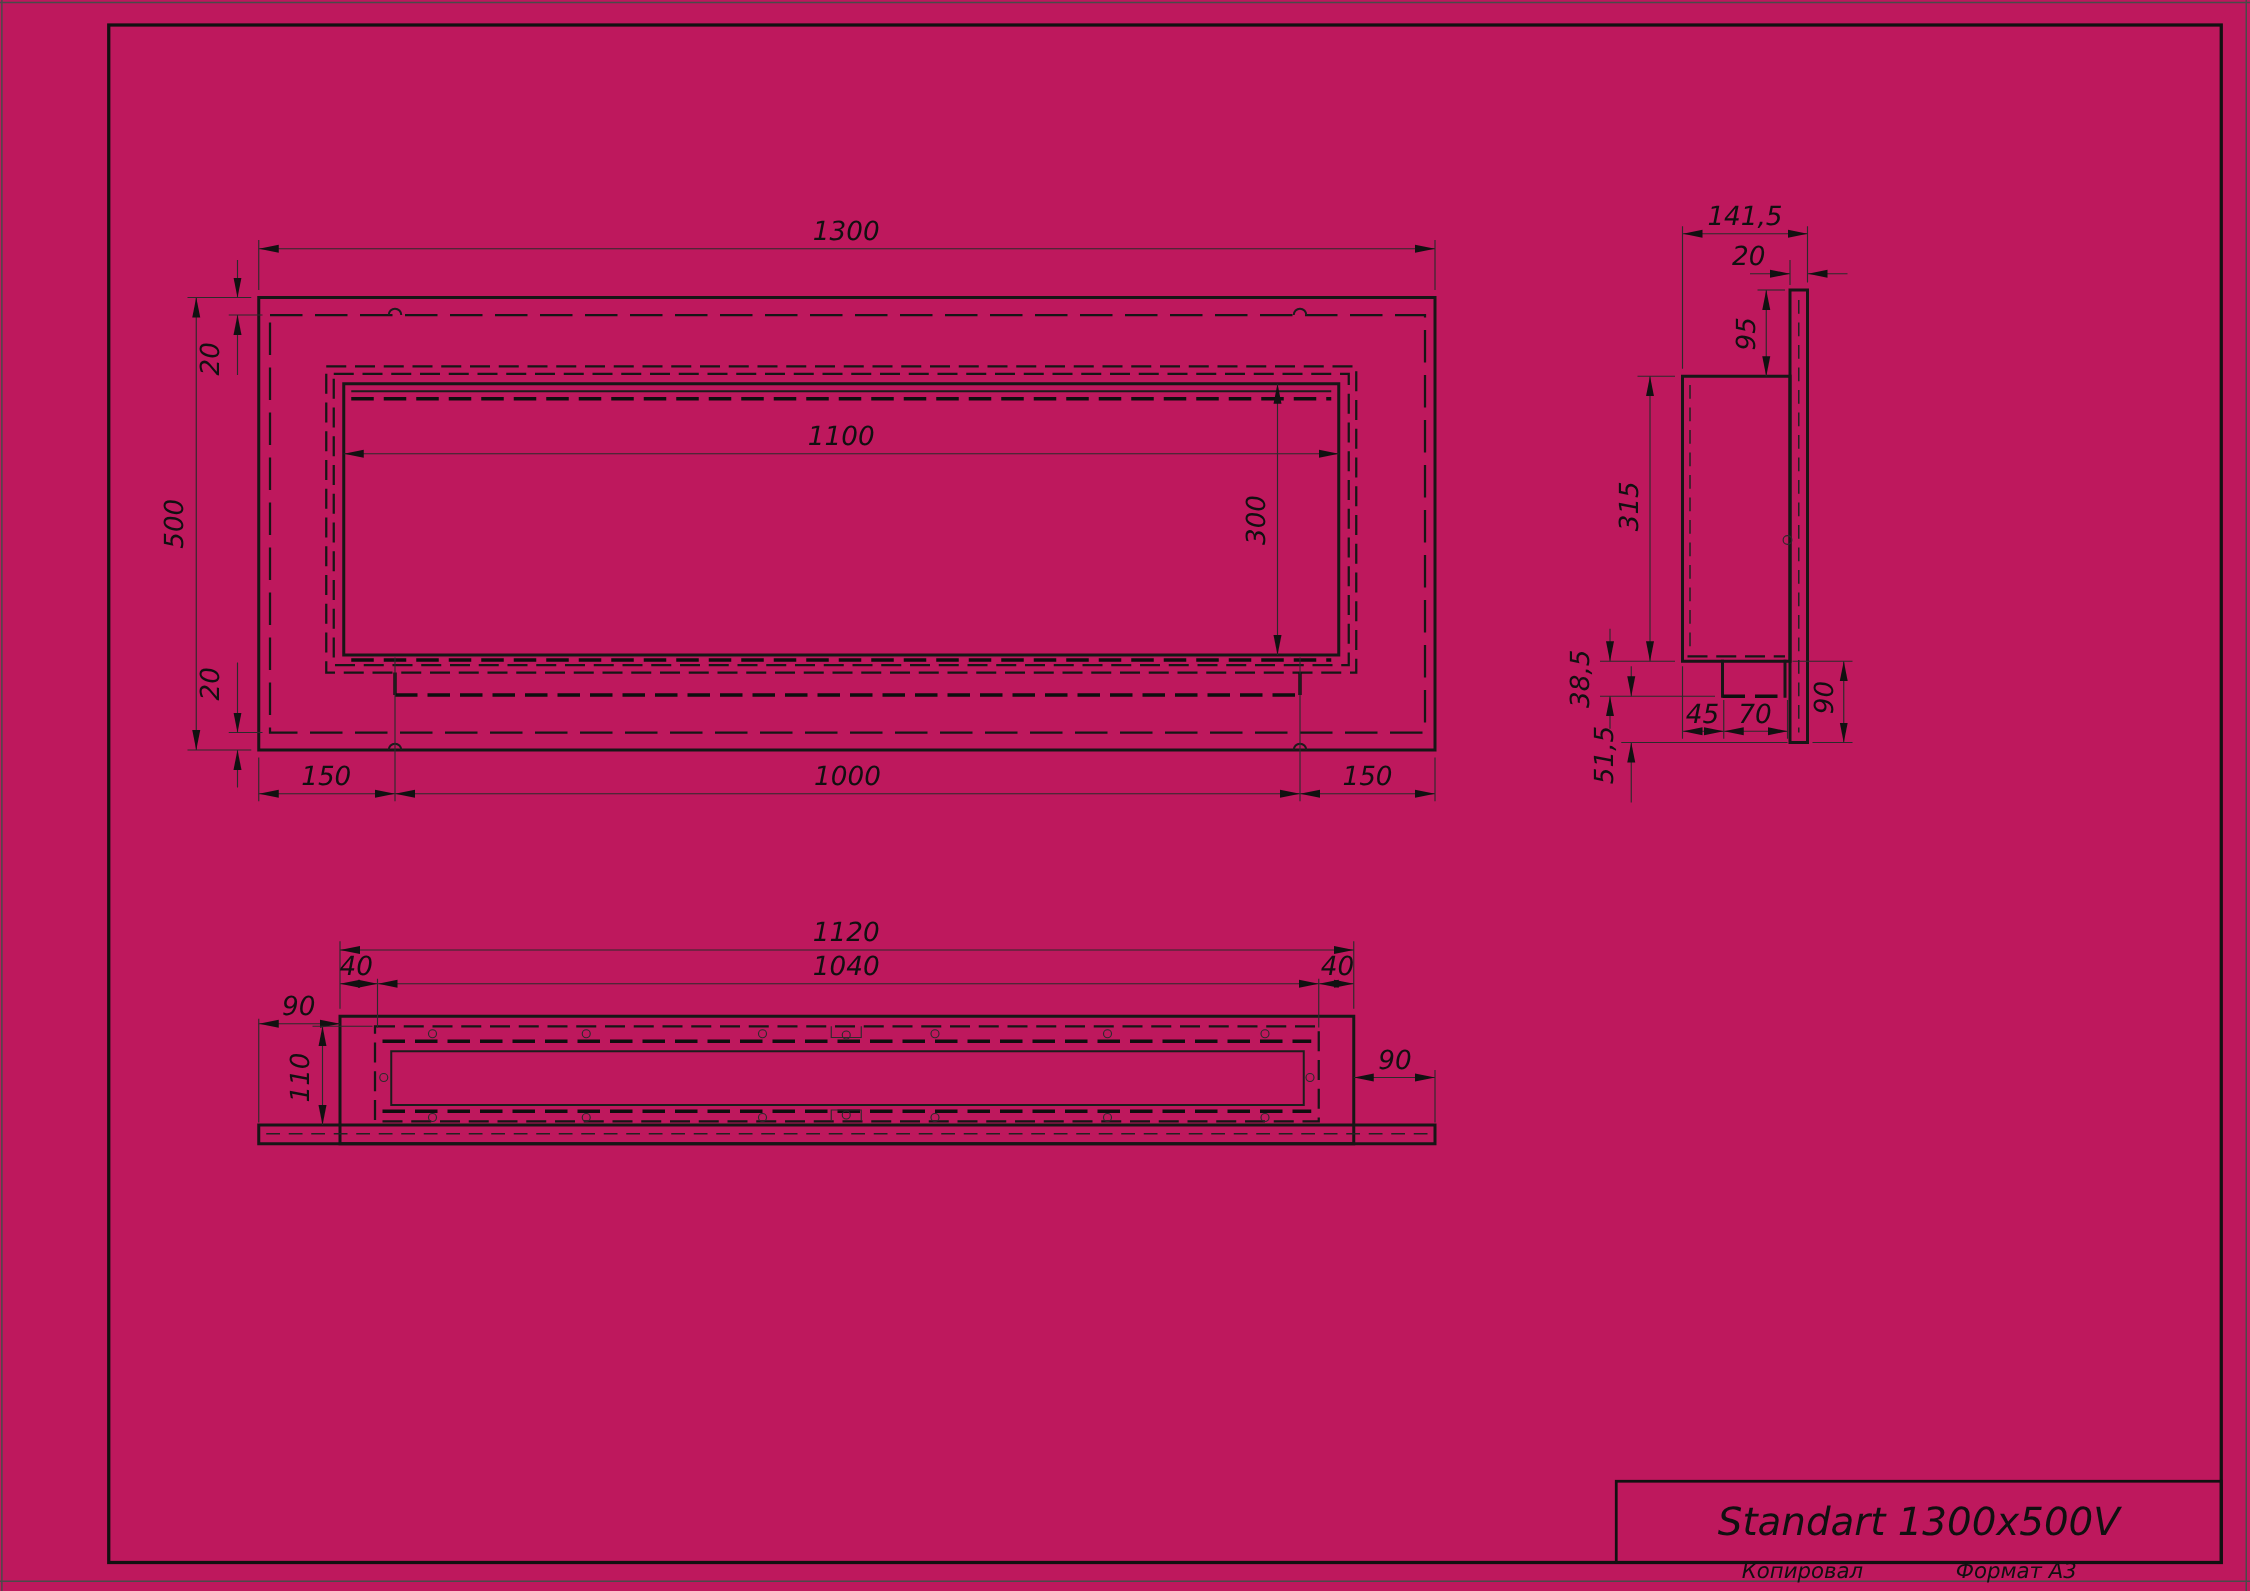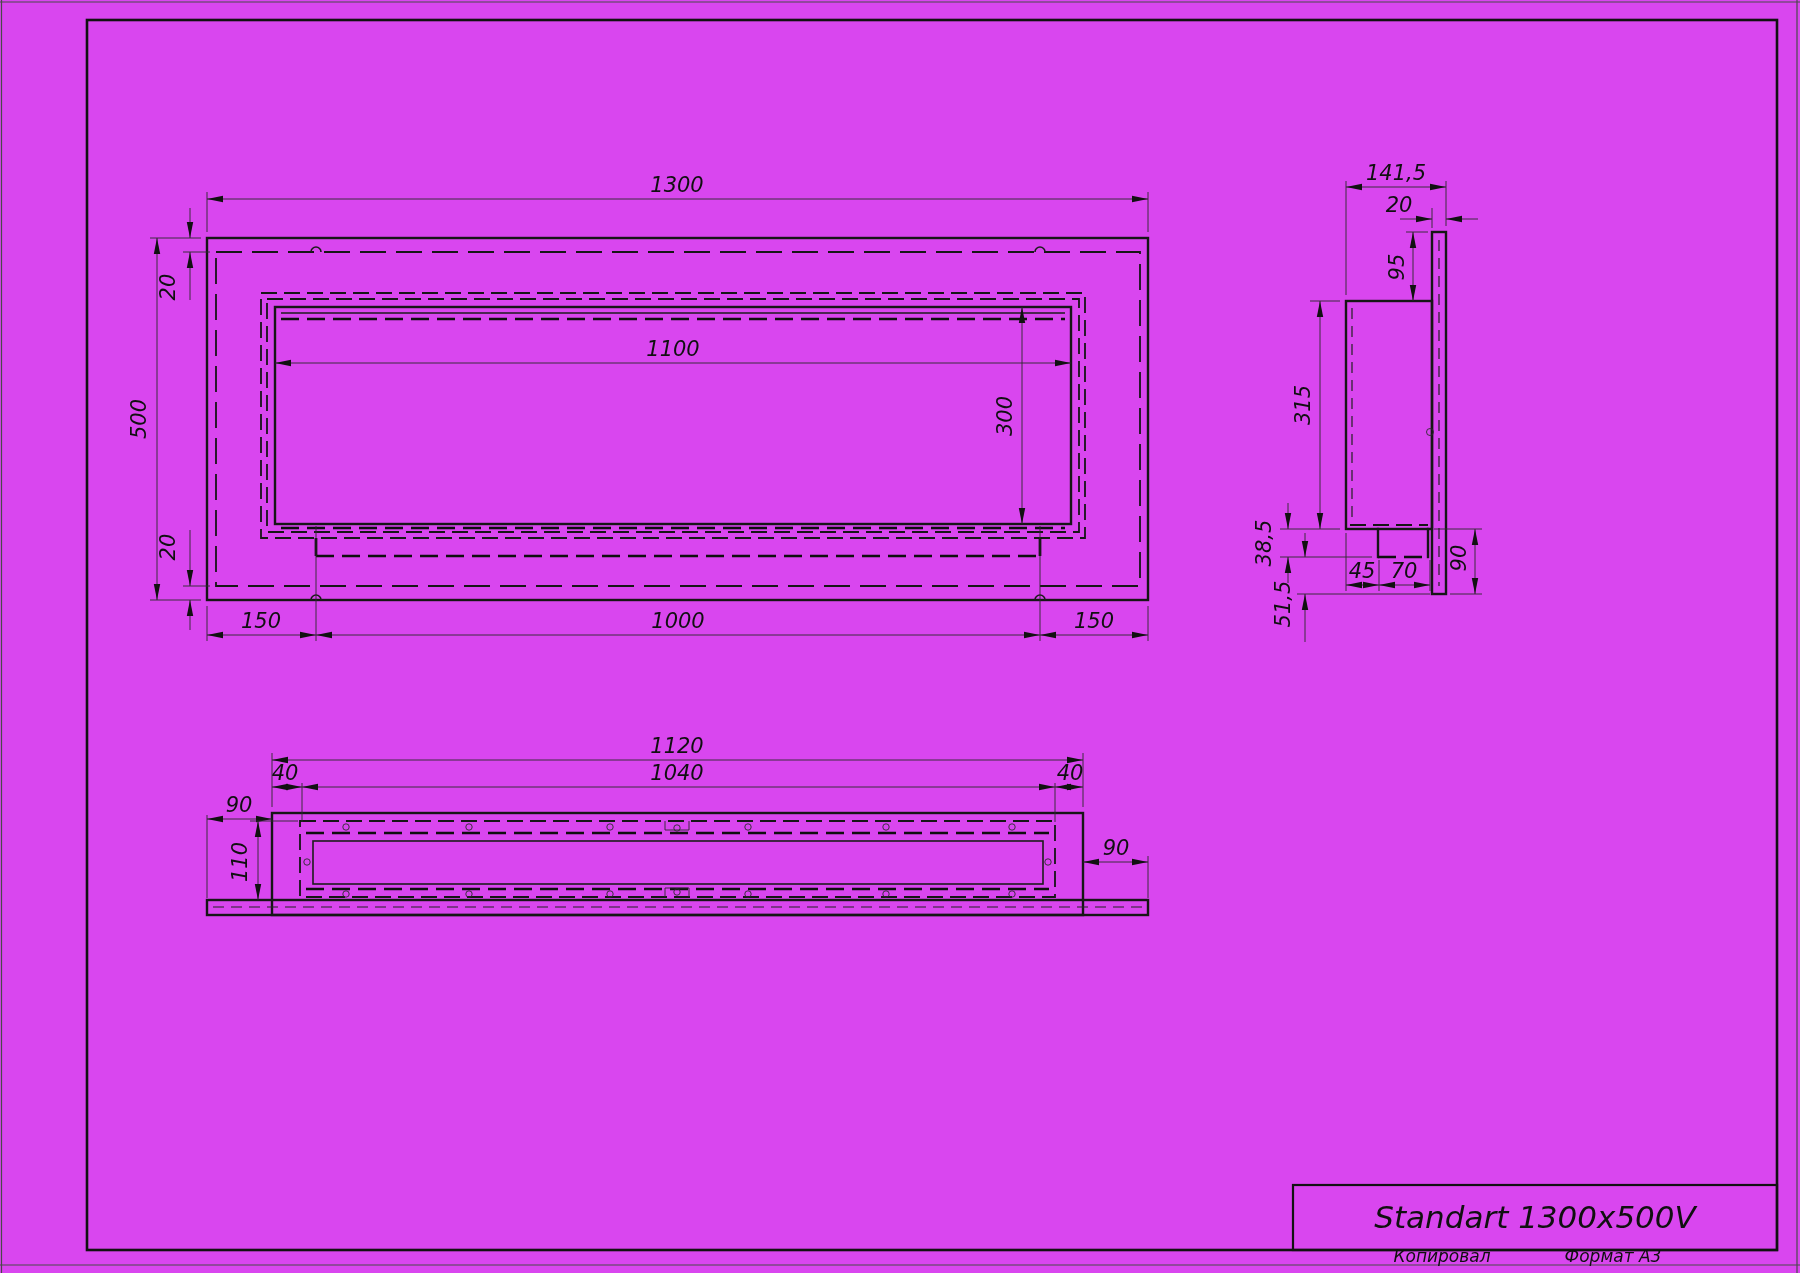--- a/index.html
+++ b/index.html
@@ -1,16 +1,16 @@
 <!DOCTYPE html>
 <html><head>
 <meta charset="utf-8">
 <style>
   html,body{margin:0;padding:0;background:#ffffff;}
-  .page{position:relative;width:1800px;height:1273px;background:#d946ef;overflow:hidden;}
+  .page{position:relative;width:1800px;height:1273px;background:#be185d;overflow:hidden;}
   svg{position:absolute;left:0;top:0;}
   .lw-thick{stroke:#161616;stroke-width:2.4;fill:none;stroke-linecap:square;}
   .lw-med{stroke:#1c1c1c;stroke-width:1.6;fill:none;}
   .lw-thin{stroke:#2b2b2b;stroke-width:0.9;fill:none;}
   .hid{stroke:#161616;stroke-width:1.8;fill:none;stroke-dasharray:16 7;}
   .hid-long{stroke:#161616;stroke-width:1.8;fill:none;stroke-dasharray:26 10;}
   .hid-heavy{stroke:#0e0e0e;stroke-width:2.7;fill:none;stroke-dasharray:18 8;}
   .hid-fine{stroke:#222;stroke-width:1.2;fill:none;stroke-dasharray:11 7;}
   .frame{stroke:#111;stroke-width:2.6;fill:none;}
   .tblock{stroke:#111;stroke-width:2.2;fill:none;}

